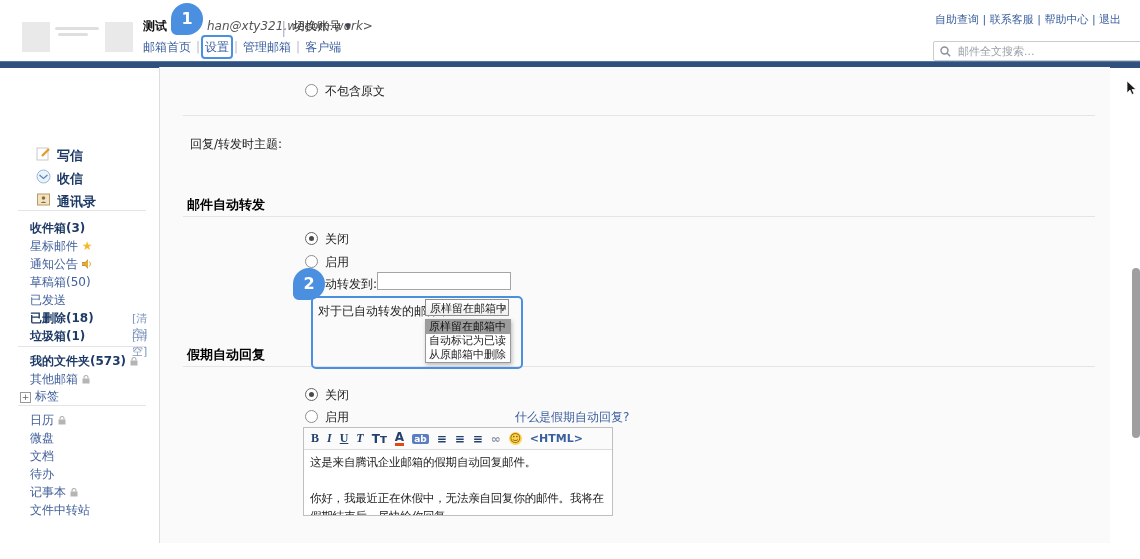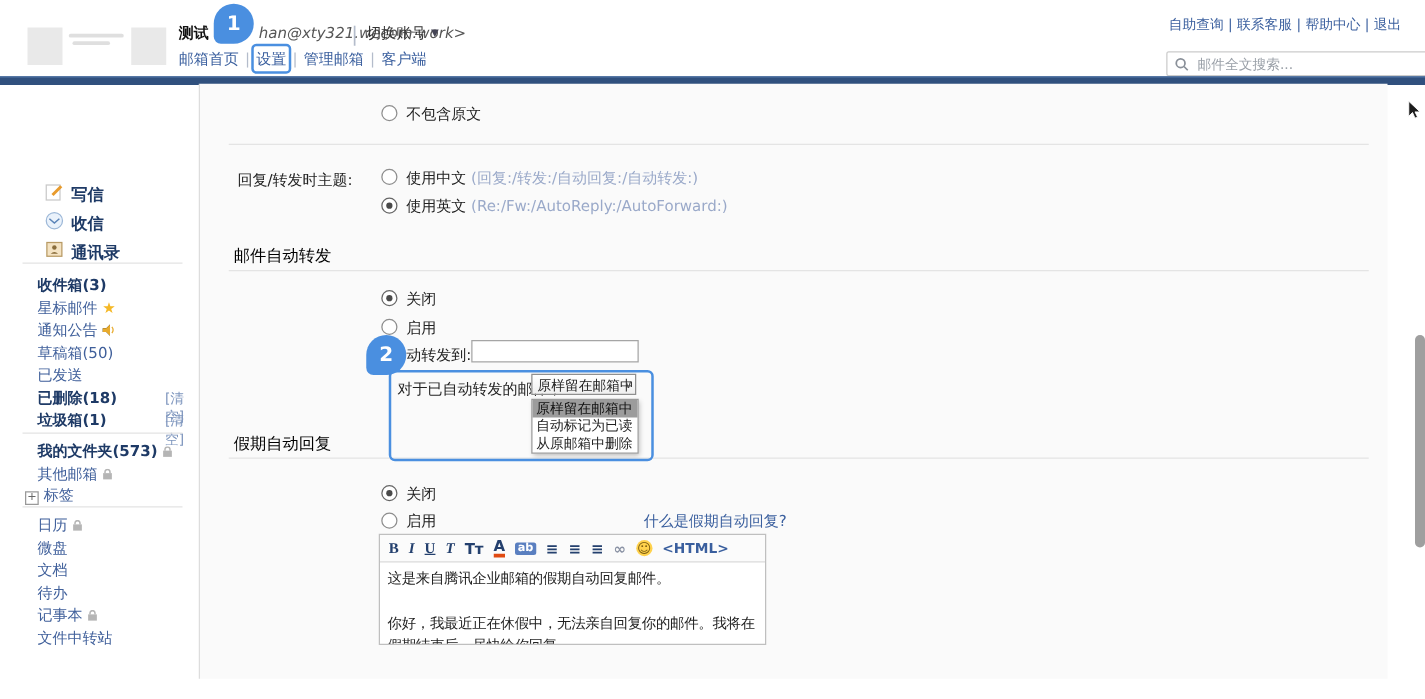--- a/index.html
+++ b/index.html
@@ -29,21 +29,21 @@
   .side-item{position:absolute;left:30px;font-size:12px;color:#40609b;white-space:nowrap;cursor:pointer;}
   .side-item.bold{font-weight:bold;color:#1e3a66;}
   .side-big{position:absolute;left:57px;font-size:13px;font-weight:bold;color:#1e3a66;cursor:pointer;}
   .side-action{position:absolute;left:132px;font-size:11px;color:#7d95bd;cursor:pointer;}
   .star{color:#f5b826;font-size:12px;}
   .expander{display:inline-block;width:9px;height:9px;border:1px solid #999;color:#666;font-size:9px;line-height:8px;text-align:center;margin-right:4px;background:#fff;vertical-align:0px;}
   
   .main-bg{background:#fafafa;}
   .divider{height:1px;background:#e4e4e4;}
   .vline{width:1px;background:#ddd;}
-  .sec-title{font-size:13px;font-weight:normal;color:#000;}
+  .sec-title{font-size:13px;font-weight:bold;color:#000;}
   .radio-row{font-size:12px;color:#222;white-space:nowrap;}
   .radio{display:inline-block;width:11px;height:11px;border:1px solid #8e8e8e;border-radius:50%;background:#fff;margin-right:7px;vertical-align:-2px;}
   .radio.sel{border-color:#666;}
   .radio.sel::after{content:"";display:block;width:5px;height:5px;margin:3px;border-radius:50%;background:#4a4a4a;}
   .hint{color:#9aa9c9;}
   .form-label{font-size:12px;color:#222;white-space:nowrap;}
   .txt-input{border:1px solid #a5a5a5;background:#fff;height:16px;font-size:11px;padding:0 3px;outline:none;font-family:inherit;}
   .selectbox{position:absolute;width:84px;height:17px;border:1px solid #8f8f8f;background:linear-gradient(#ffffff,#efefef);font-size:11px;line-height:15px;color:#222;padding:1px 14px 0 4px;box-sizing:border-box;white-space:nowrap;cursor:pointer;}
   .selectbox .chev{position:absolute;right:2px;top:1px;font-size:9px;color:#444;}
   .droplist{position:absolute;width:84px;background:#fff;border:1px solid #9a9a9a;box-shadow:1px 2px 4px rgba(0,0,0,.25);z-index:40;}
@@ -181,28 +181,20 @@
 
   <div class="abs main-bg" style="left:160px;top:67px;width:950px;height:476px;"></div>
 
   <div class="abs radio-row" style="left:305px;top:83px;">
     <span class="radio"></span><span>不包含原文</span>
   </div>
 
   <div class="divider abs" style="left:183px;top:115px;width:912px;"></div>
 
   <div class="abs form-label" style="left:168px;top:136px;width:114px;text-align:right;">回复/转发时主题:</div>
-  <div class="abs radio-row" style="left:305px;top:134px;">
-    <span class="radio"></span><span>使用中文</span>
-    <span class="hint">(回复:/转发:/自动回复:/自动转发:)</span>
-  </div>
-  <div class="abs radio-row" style="left:305px;top:157px;">
-    <span class="radio sel"></span><span>使用英文</span>
-    <span class="hint">(Re:/Fw:/AutoReply:/AutoForward:)</span>
-  </div>
 
   <div class="abs sec-title" style="left:187px;top:196px;">邮件自动转发</div>
   <div class="divider abs" style="left:183px;top:216px;width:912px;"></div>
 
   <div class="abs radio-row" style="left:305px;top:231px;">
     <span class="radio sel"></span><span>关闭</span>
   </div>
   <div class="abs radio-row" style="left:305px;top:254px;">
     <span class="radio"></span><span>启用</span>
   </div>

